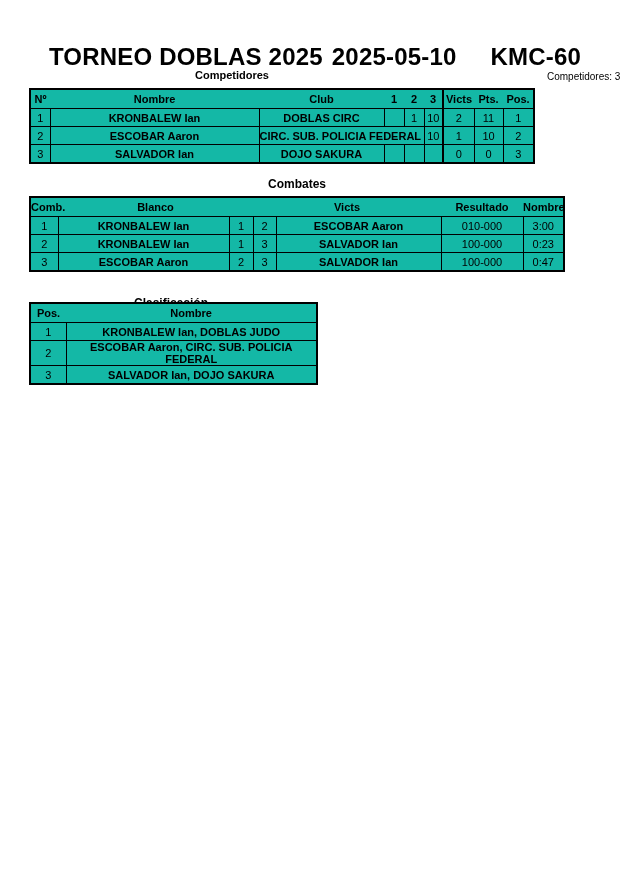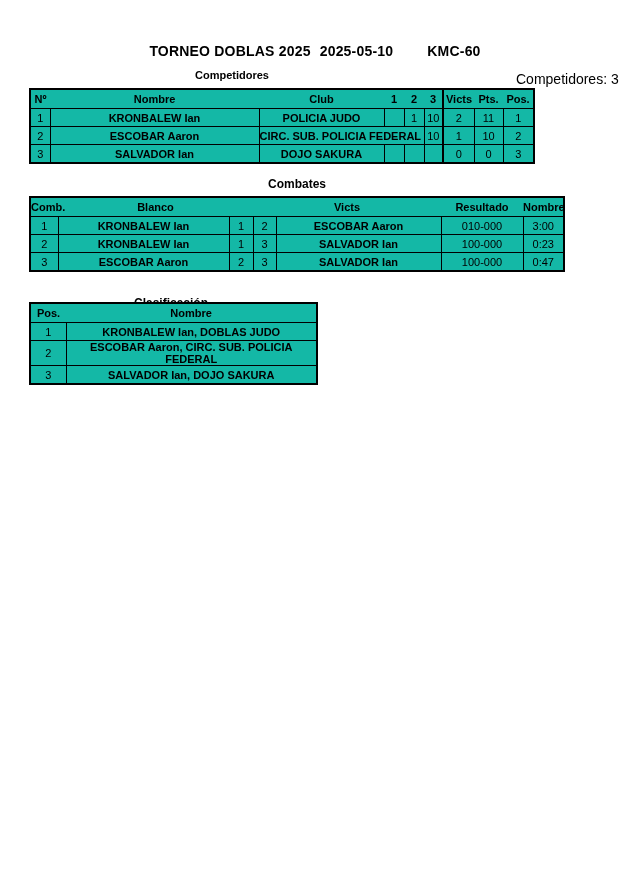--- a/index.html
+++ b/index.html
@@ -9,38 +9,38 @@
     height: 891px;
     background: #ffffff;
     color: #000000;
     font-family: "Liberation Sans", sans-serif;
     overflow: hidden;
   }
   .doc-title {
     position: absolute;
     top: 43px; left: 0; width: 630px;
     text-align: center;
-    font-size: 14px;
+    font-size: 24px;
     font-weight: 700;
     white-space: nowrap;
     letter-spacing: 0.2px;
   }
   .doc-title .date-part { margin-left: 9px; }
   .doc-title .cat-part  { margin-left: 34px; }
   .subtitle {
     position: absolute;
     top: 69px; left: 232px;
     transform: translateX(-50%);
     font-size: 11px;
     font-weight: 700;
   }
   .count-label {
     position: absolute;
-    top: 71px; left: 516px;
-    font-size: 14px;
+    top: 71px; left: 547px;
+    font-size: 10px;
   }
   .section-title {
     position: absolute;
     transform: translateX(-50%);
     font-size: 12px;
     font-weight: 700;
     white-space: nowrap;
   }
   #combates-title     { top: 177px; left: 297px; }
   #clasificacion-title{ top: 296px; left: 171px; text-align: right; }
@@ -118,21 +118,21 @@
       <th>1</th>
       <th>2</th>
       <th>3</th>
       <th class="thickL">Victs</th>
       <th>Pts.</th>
       <th>Pos.</th>
     </tr>
     <tr>
       <td>1</td>
       <td class="l">KRONBALEW Ian</td>
-      <td class="l"><span class="nowrap">POLICIA JUDO</span></td>
+      <td class="l"><span class="nowrap">DOBLAS CIRC</span></td>
       <td></td>
       <td>1</td>
       <td>10</td>
       <td class="thickL">2</td>
       <td>11</td>
       <td>1</td>
     </tr>
     <tr>
       <td>2</td>
       <td class="l">ESCOBAR Aaron</td>

